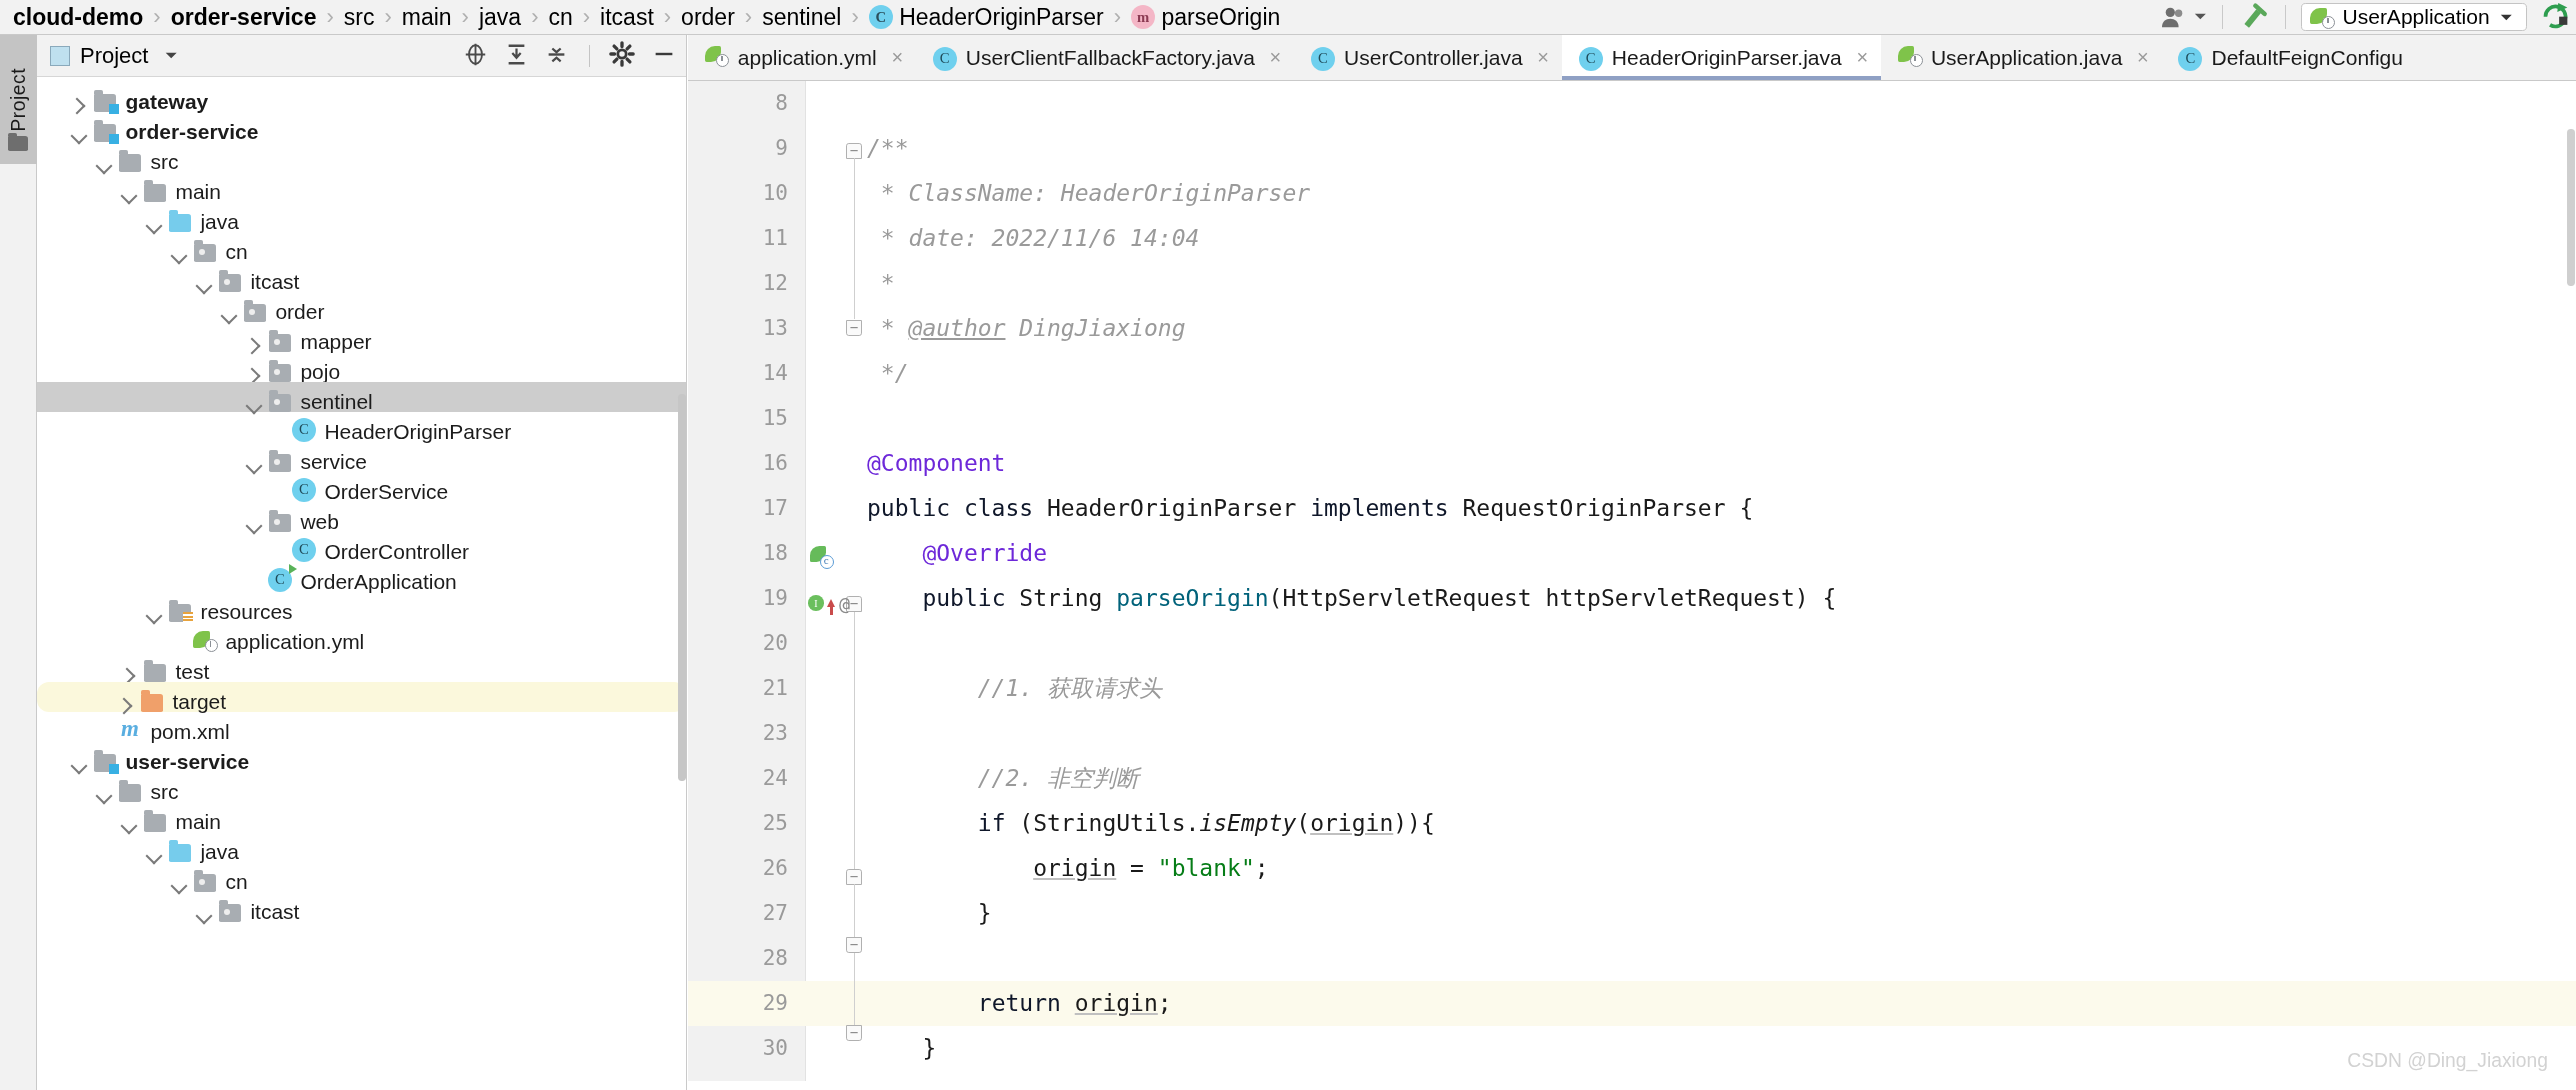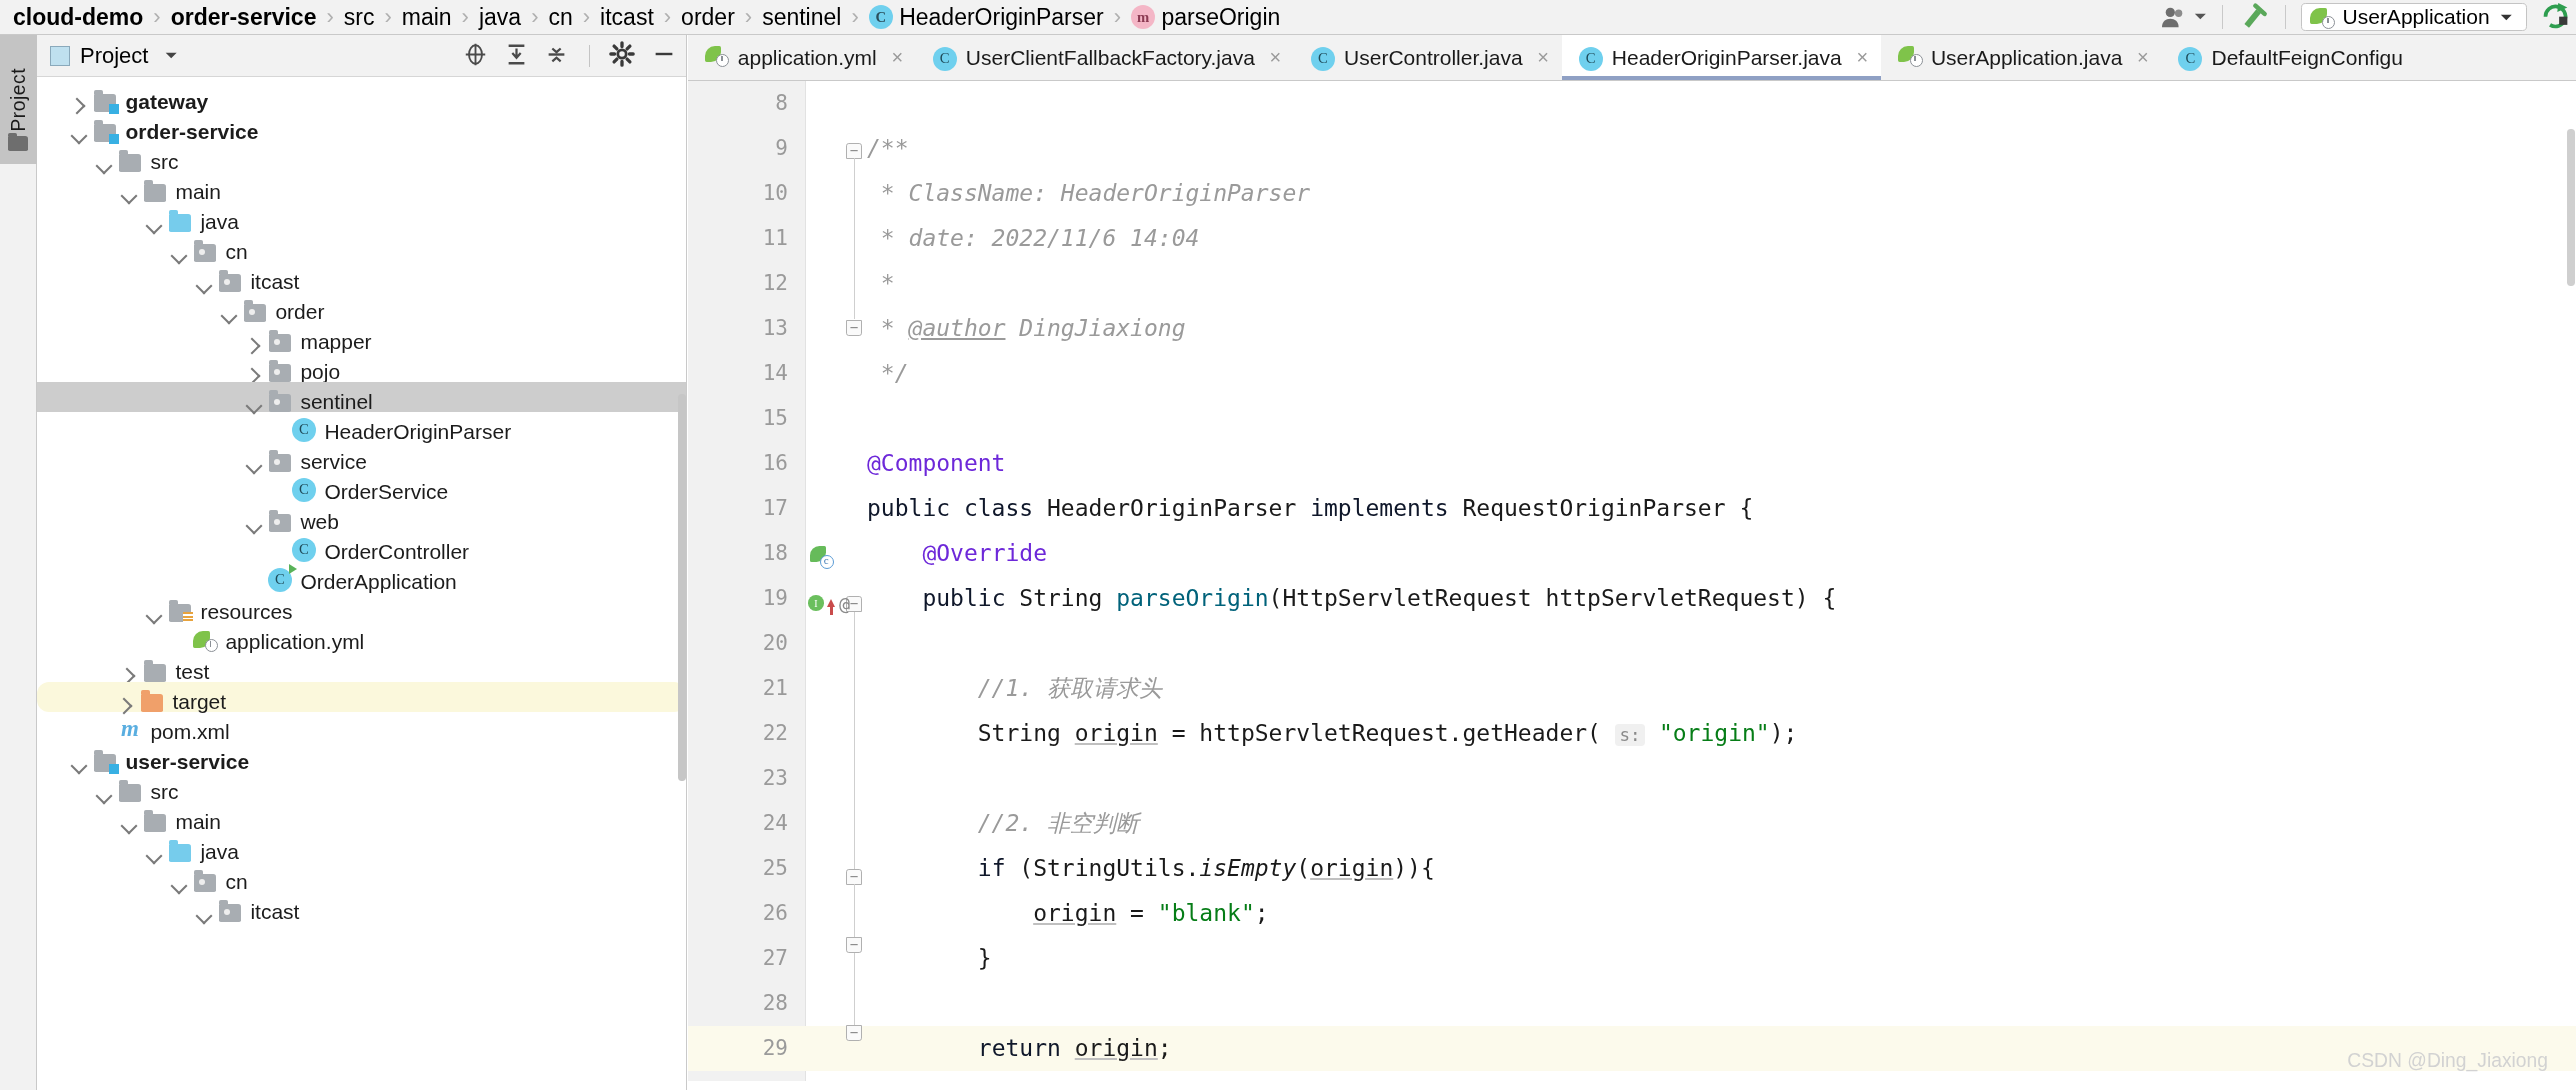--- a/index.html
+++ b/index.html
@@ -715,24 +715,20 @@
           </div>
           <div class="cline">
             <span class="lnum">20</span>
             <span class="ctext"></span>
           </div>
           <div class="cline">
             <span class="lnum">21</span>
             <span class="ctext"><span class="cm">        //1. 获取请求头</span></span>
           </div>
           <div class="cline">
-            <span class="lnum">22</span>
-            <span class="ctext">        String <span class="fld">origin</span> = httpServletRequest.getHeader( <span class="hint">s:</span> <span class="st">"origin"</span>);</span>
-          </div>
-          <div class="cline">
             <span class="lnum">23</span>
             <span class="ctext"></span>
           </div>
           <div class="cline">
             <span class="lnum">24</span>
             <span class="ctext"><span class="cm">        //2. 非空判断</span></span>
           </div>
           <div class="cline">
             <span class="lnum">25</span>
             <span class="ctext">        <span class="k">if</span> (StringUtils.<span class="it">isEmpty</span>(<span class="fld">origin</span>)){</span>

